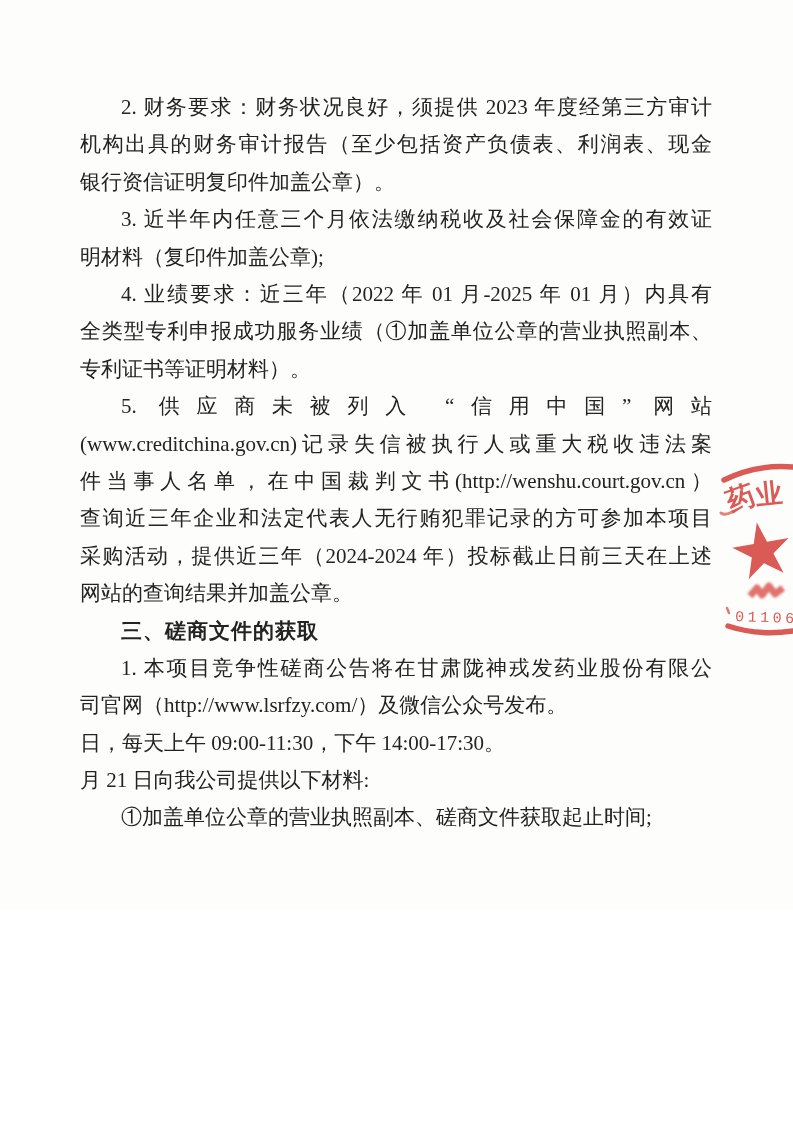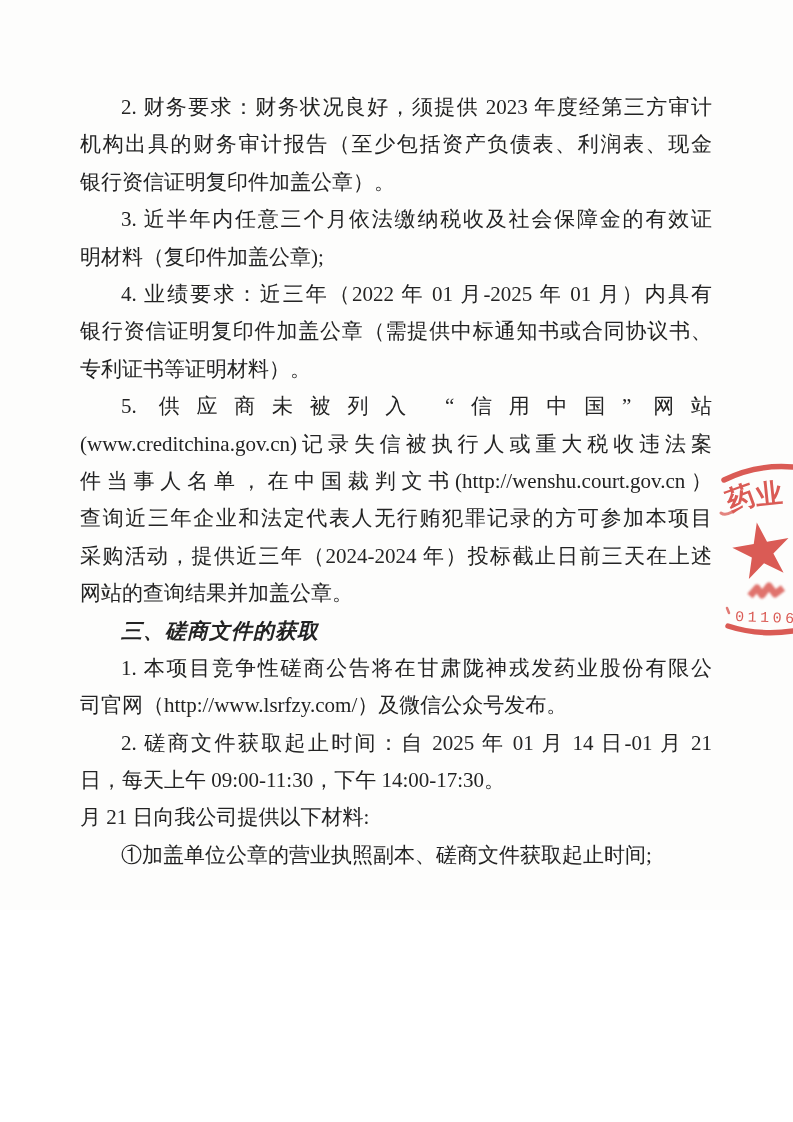--- a/index.html
+++ b/index.html
@@ -33,21 +33,20 @@
   }
   .line.indent { text-indent: 41px; }
   .line.last {
     text-align: right;
     text-align-last: left;
   }
   .line.heading {
     font-family: "Liberation Sans", "DejaVu Sans", sans-serif;
     font-weight: 700;
     letter-spacing: 1px;
-    font-style: italic;
   }
   .seal {
     position: absolute;
     left: 698px;
     top: 452px;
     width: 95px;
     height: 190px;
     pointer-events: none;
   }
   .seal svg { display: block; }
@@ -58,32 +57,31 @@
 
 <div class="page">
 
   <div class="content" id="doc-content">
       <div class="line indent">2. 财务要求：财务状况良好，须提供 2023 年度经第三方审计</div>
       <div class="line">机构出具的财务审计报告（至少包括资产负债表、利润表、现金</div>
       <div class="line last">银行资信证明复印件加盖公章）。</div>
       <div class="line indent">3. 近半年内任意三个月依法缴纳税收及社会保障金的有效证</div>
       <div class="line last">明材料（复印件加盖公章);</div>
       <div class="line indent">4. 业绩要求：近三年（2022 年 01 月-2025 年 01 月）内具有</div>
-      <div class="line">银行资信证明复印件加盖公章（需提供中标通知书或合同协议书、</div>
+      <div class="line">全类型专利申报成功服务业绩（①加盖单位公章的营业执照副本、</div>
       <div class="line last">专利证书等证明材料）。</div>
       <div class="line indent">5. 供应商未被列入 “信用中国” 网站</div>
       <div class="line">(www.creditchina.gov.cn)记录失信被执行人或重大税收违法案</div>
       <div class="line">件当事人名单，在中国裁判文书(http://wenshu.court.gov.cn）</div>
       <div class="line">查询近三年企业和法定代表人无行贿犯罪记录的方可参加本项目</div>
       <div class="line">采购活动，提供近三年（2024-2024 年）投标截止日前三天在上述</div>
       <div class="line last">网站的查询结果并加盖公章。</div>
       <div class="line indent last heading">三、磋商文件的获取</div>
       <div class="line indent">1. 本项目竞争性磋商公告将在甘肃陇神戎发药业股份有限公</div>
       <div class="line last">司官网（http://www.lsrfzy.com/）及微信公众号发布。</div>
-      <div class="line indent">2. 磋商文件获取起止时间：自 2025 年 01 月 14 日-01 月 21</div>
       <div class="line last">日，每天上午 09:00-11:30，下午 14:00-17:30。</div>
       <div class="line last">月 21 日向我公司提供以下材料:</div>
       <div class="line indent last">①加盖单位公章的营业执照副本、磋商文件获取起止时间;</div>
     </div>
 
   <div class="seal">
     <svg width="95" height="190" viewBox="0 0 95 190" xmlns="http://www.w3.org/2000/svg">
       <g opacity="0.88">
 
         <path d="M 26 28 Q 58 12 95 15" fill="none" stroke="#d6453e" stroke-width="5.5" stroke-linecap="round"></path>

